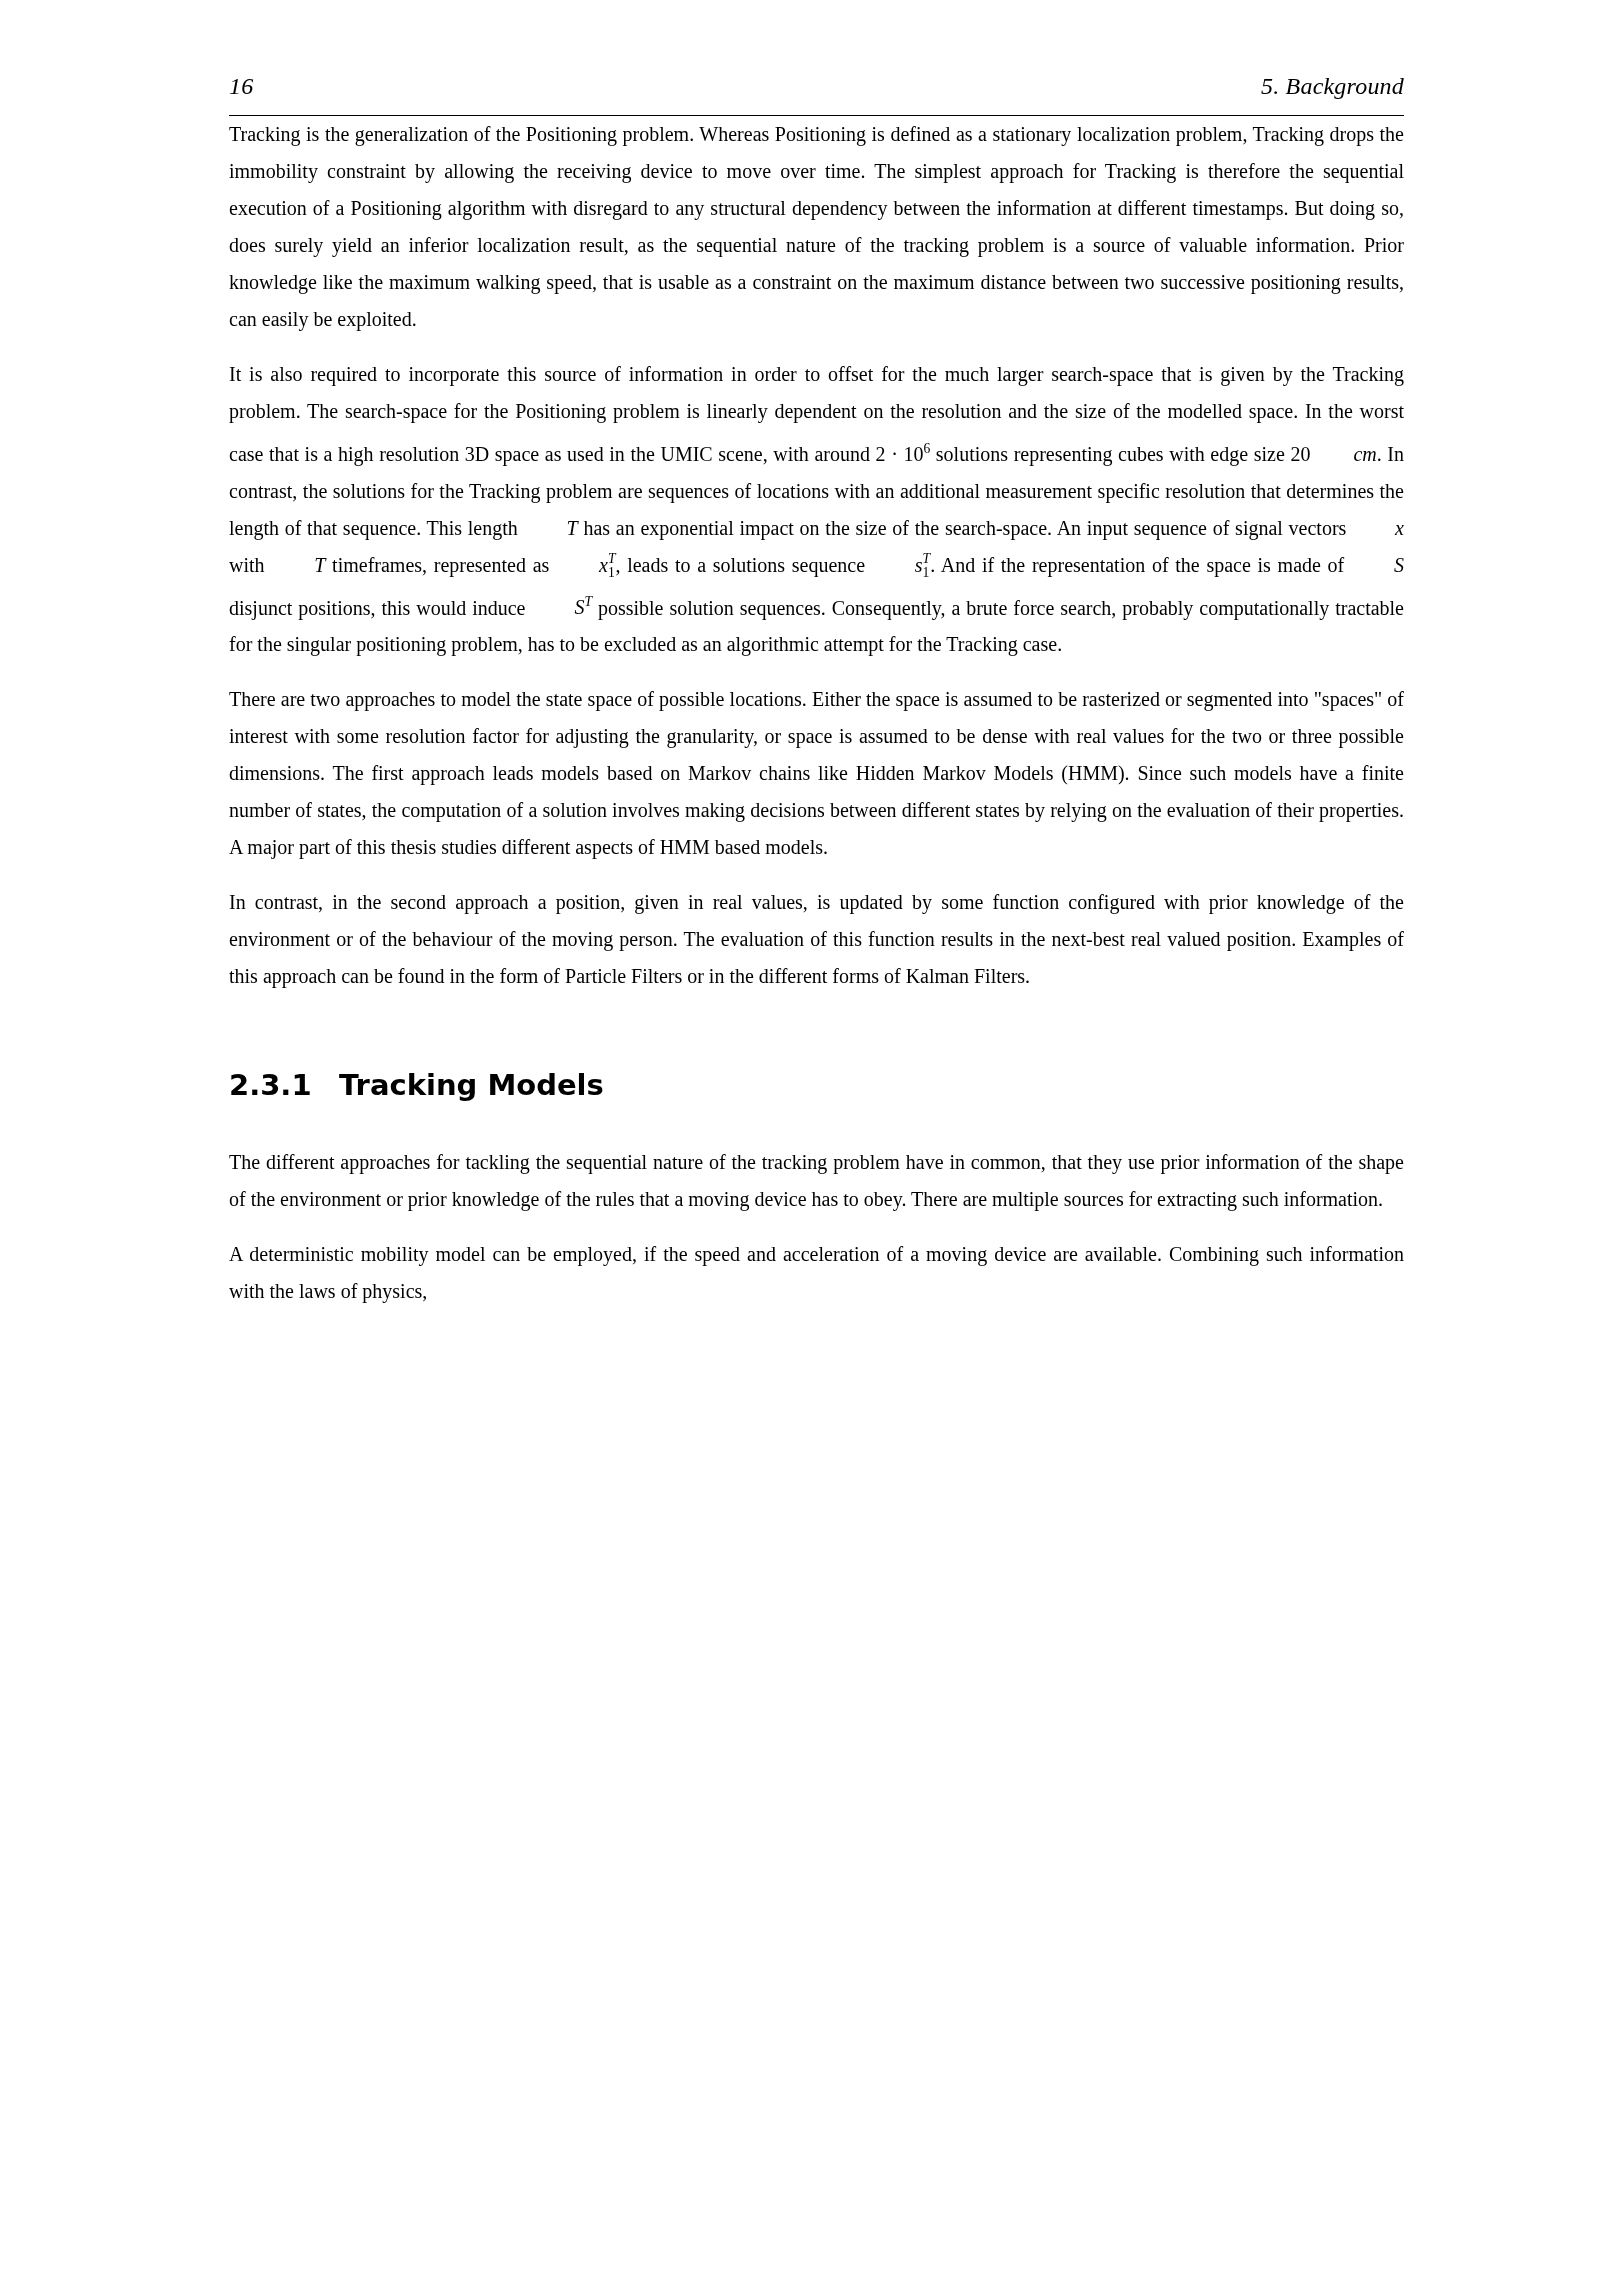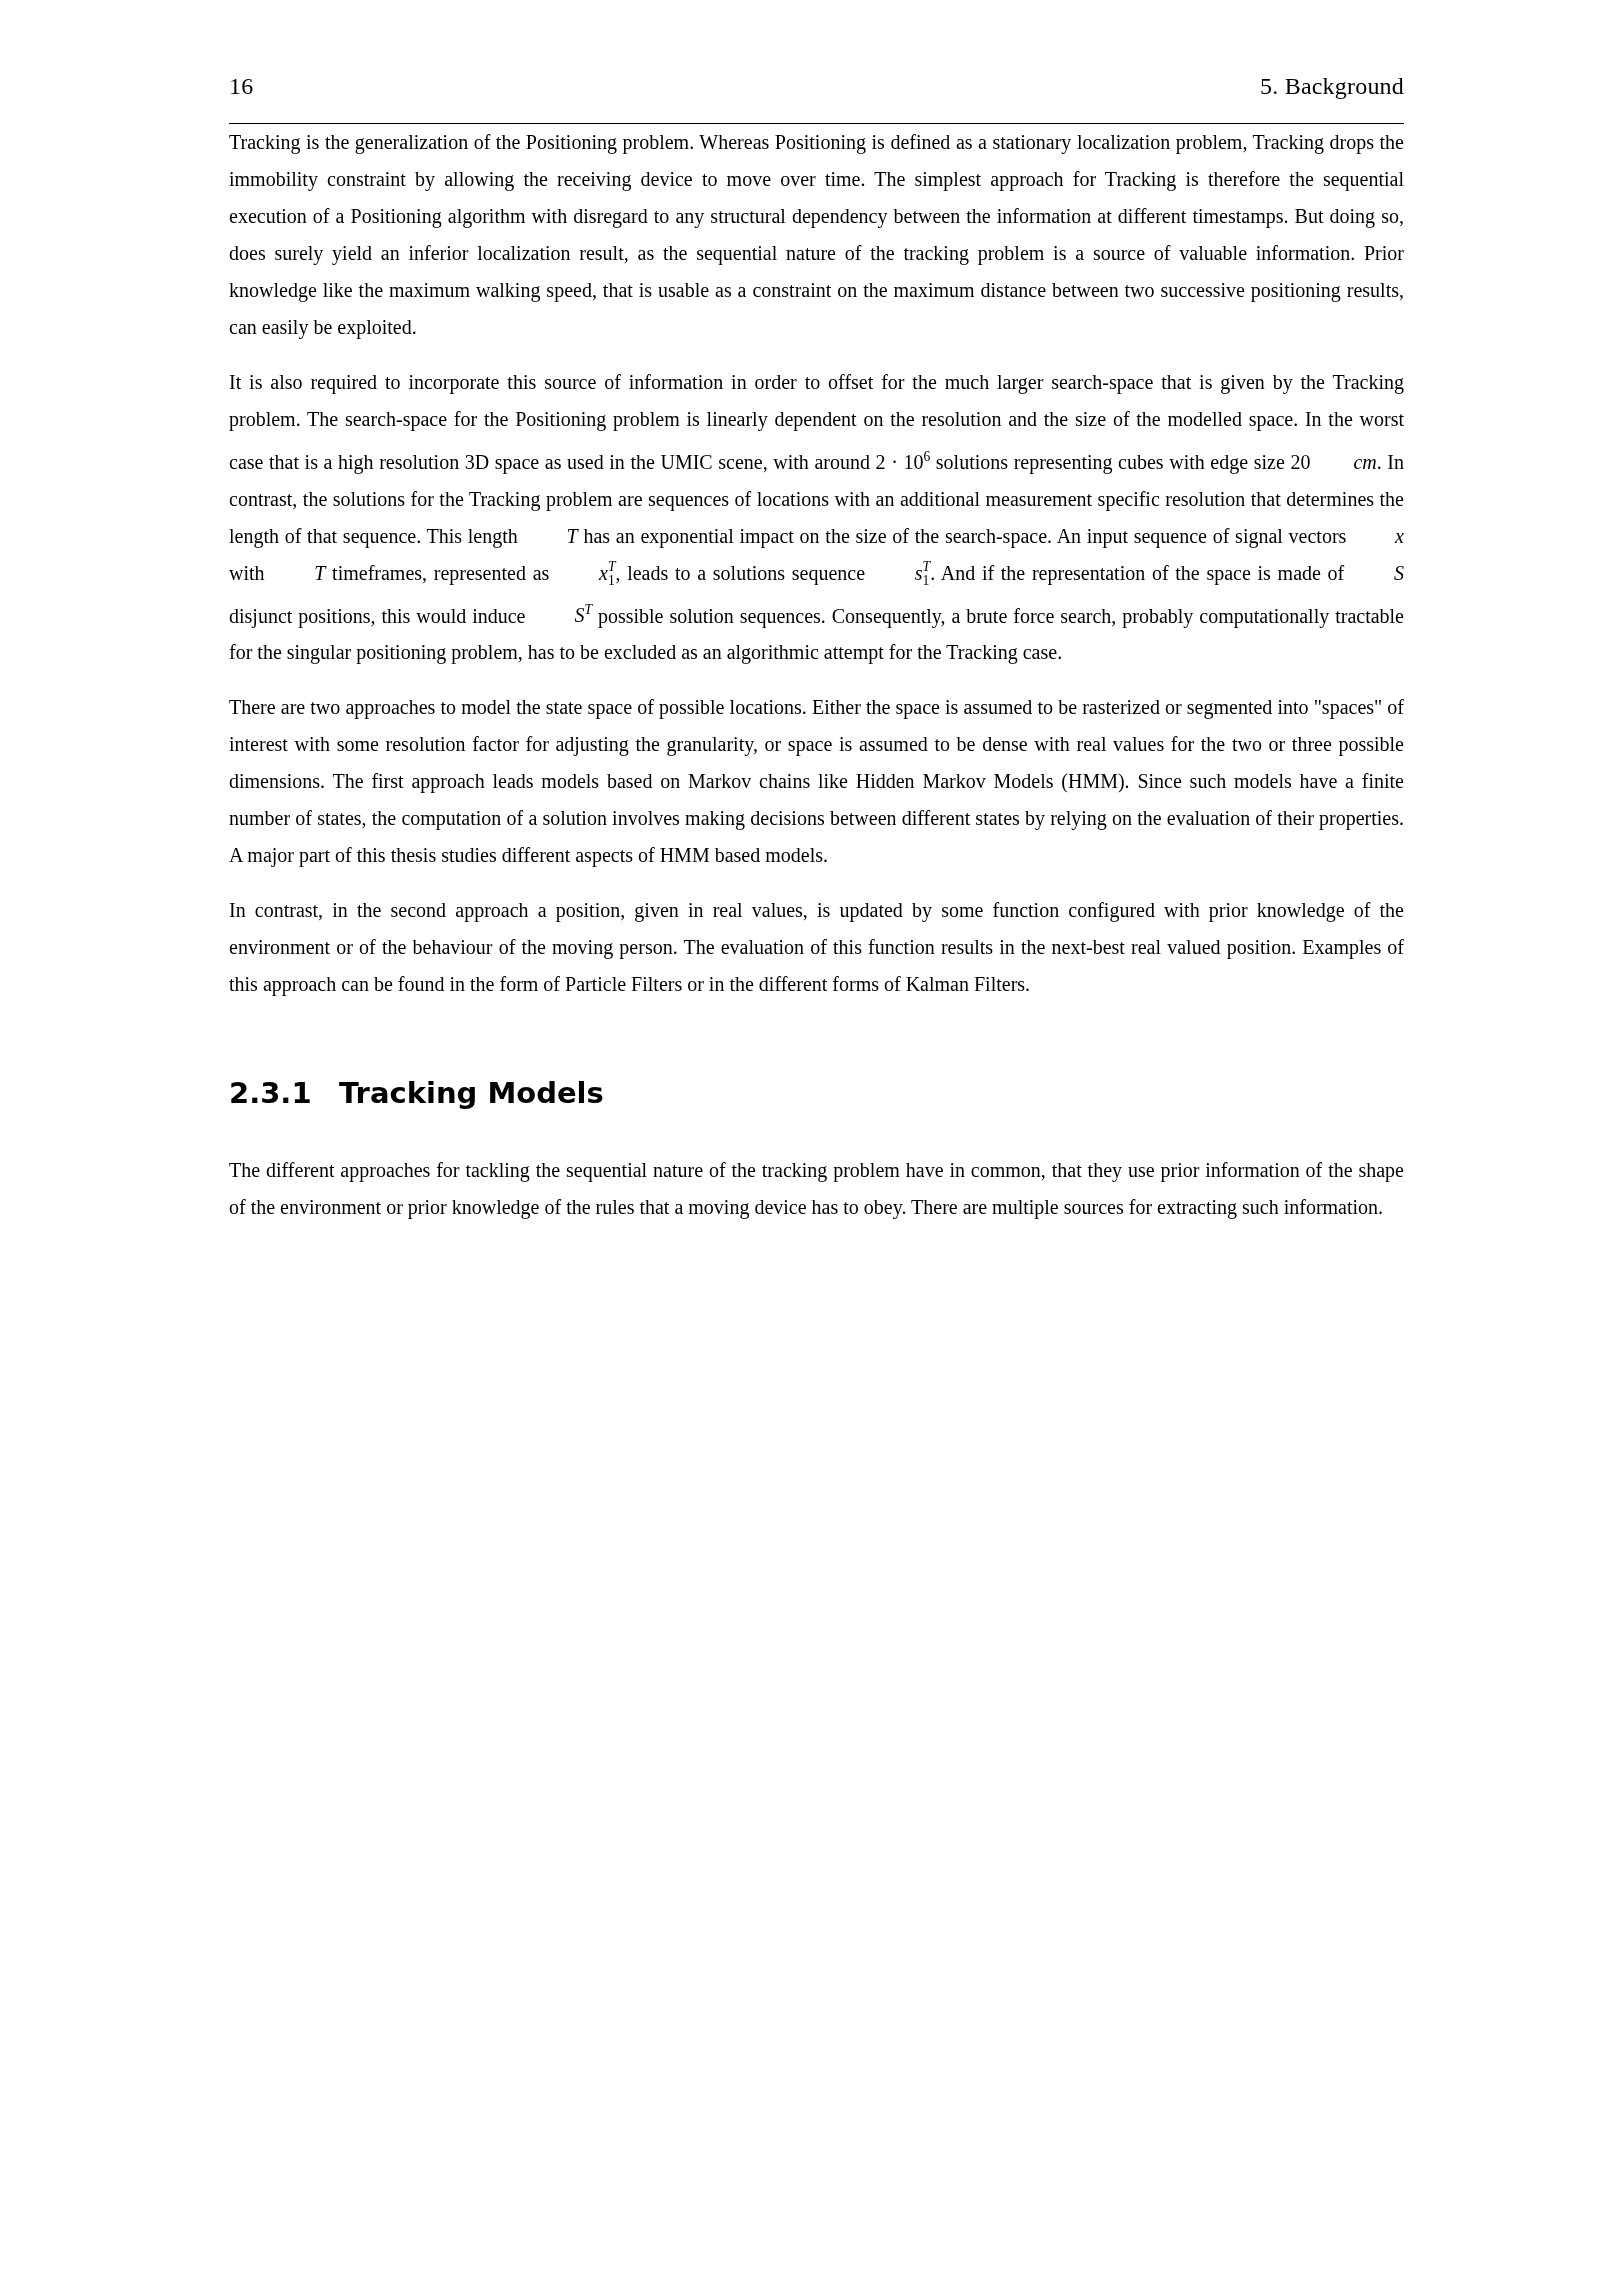--- a/index.html
+++ b/index.html
@@ -27,23 +27,24 @@
     position: absolute;
     left: 229px;
     top: 73px;
     width: 1175px;
   }
   
   .runhead {
     display: flex;
     justify-content: space-between;
     align-items: baseline;
+    font-style: italic;
     font-size: 24px;
     letter-spacing: 0.2px;
-    padding-bottom: 23px;
+    padding-bottom: 15px;
     border-bottom: 1.6px solid #000000;
     text-align: right;
   }
   .runhead .folio { }
   .runhead .chap { }
 
   
   h2.section-heading {
     font-family: "DejaVu Sans", sans-serif;
     font-weight: bold;
@@ -116,16 +117,17 @@
 
     <p class="body">In contrast, in the second approach a position, given in real values, is updated by some function configured with prior knowledge of the environment or of the behaviour of the moving person. The evaluation of this function results in the next-best real valued position. Examples of this approach can be found in the form of Particle Filters or in the different forms of Kalman Filters.</p>
 
     <h3 class="subsection-heading">
       <span class="num">2.3.1</span>
       <span>Tracking Models</span>
     </h3>
 
     <p class="body">The different approaches for tackling the sequential nature of the tracking problem have in common, that they use prior information of the shape of the environment or prior knowledge of the rules that a moving device has to obey. There are multiple sources for extracting such information.</p>
 
+    <p class="body">A deterministic mobility model can be employed, if the speed and acceleration of a moving device are available. Combining such information with the laws of physics,</p>
 
   </div>
 </div>
 
 
 </body></html>

